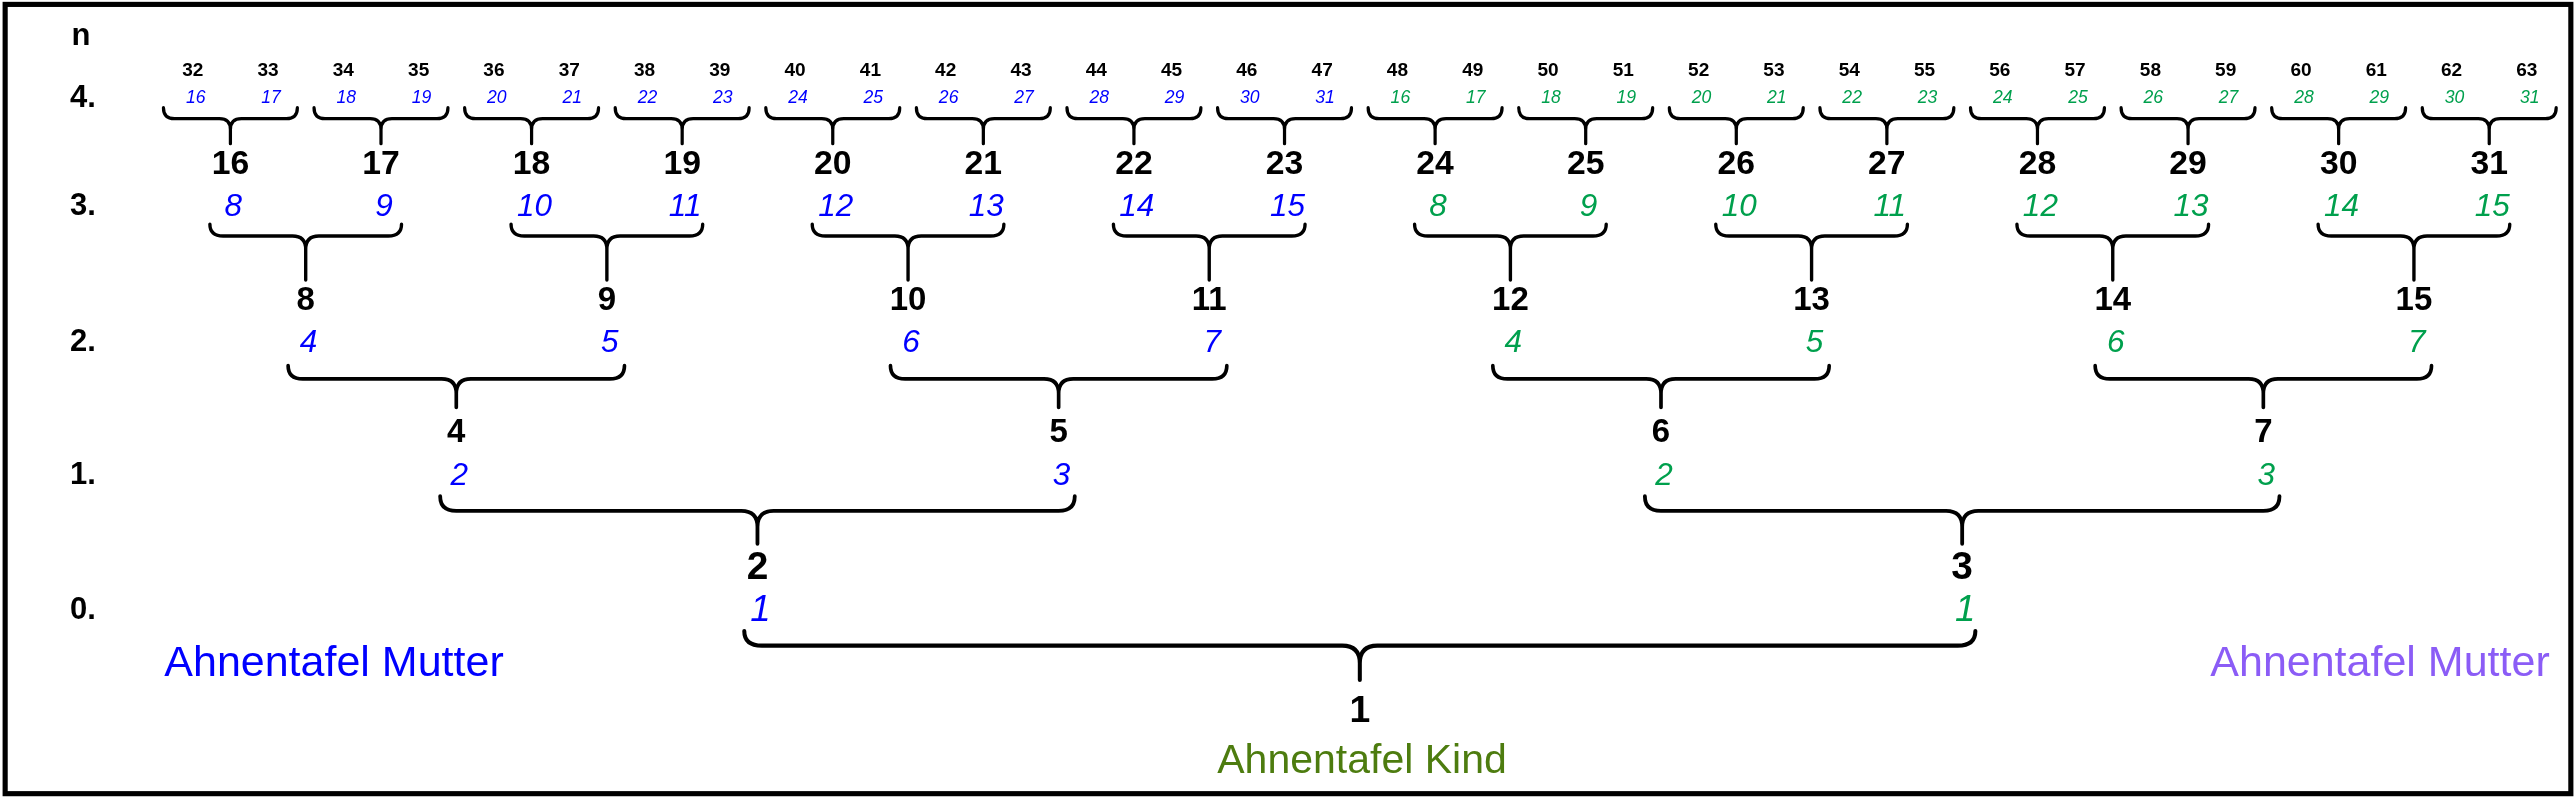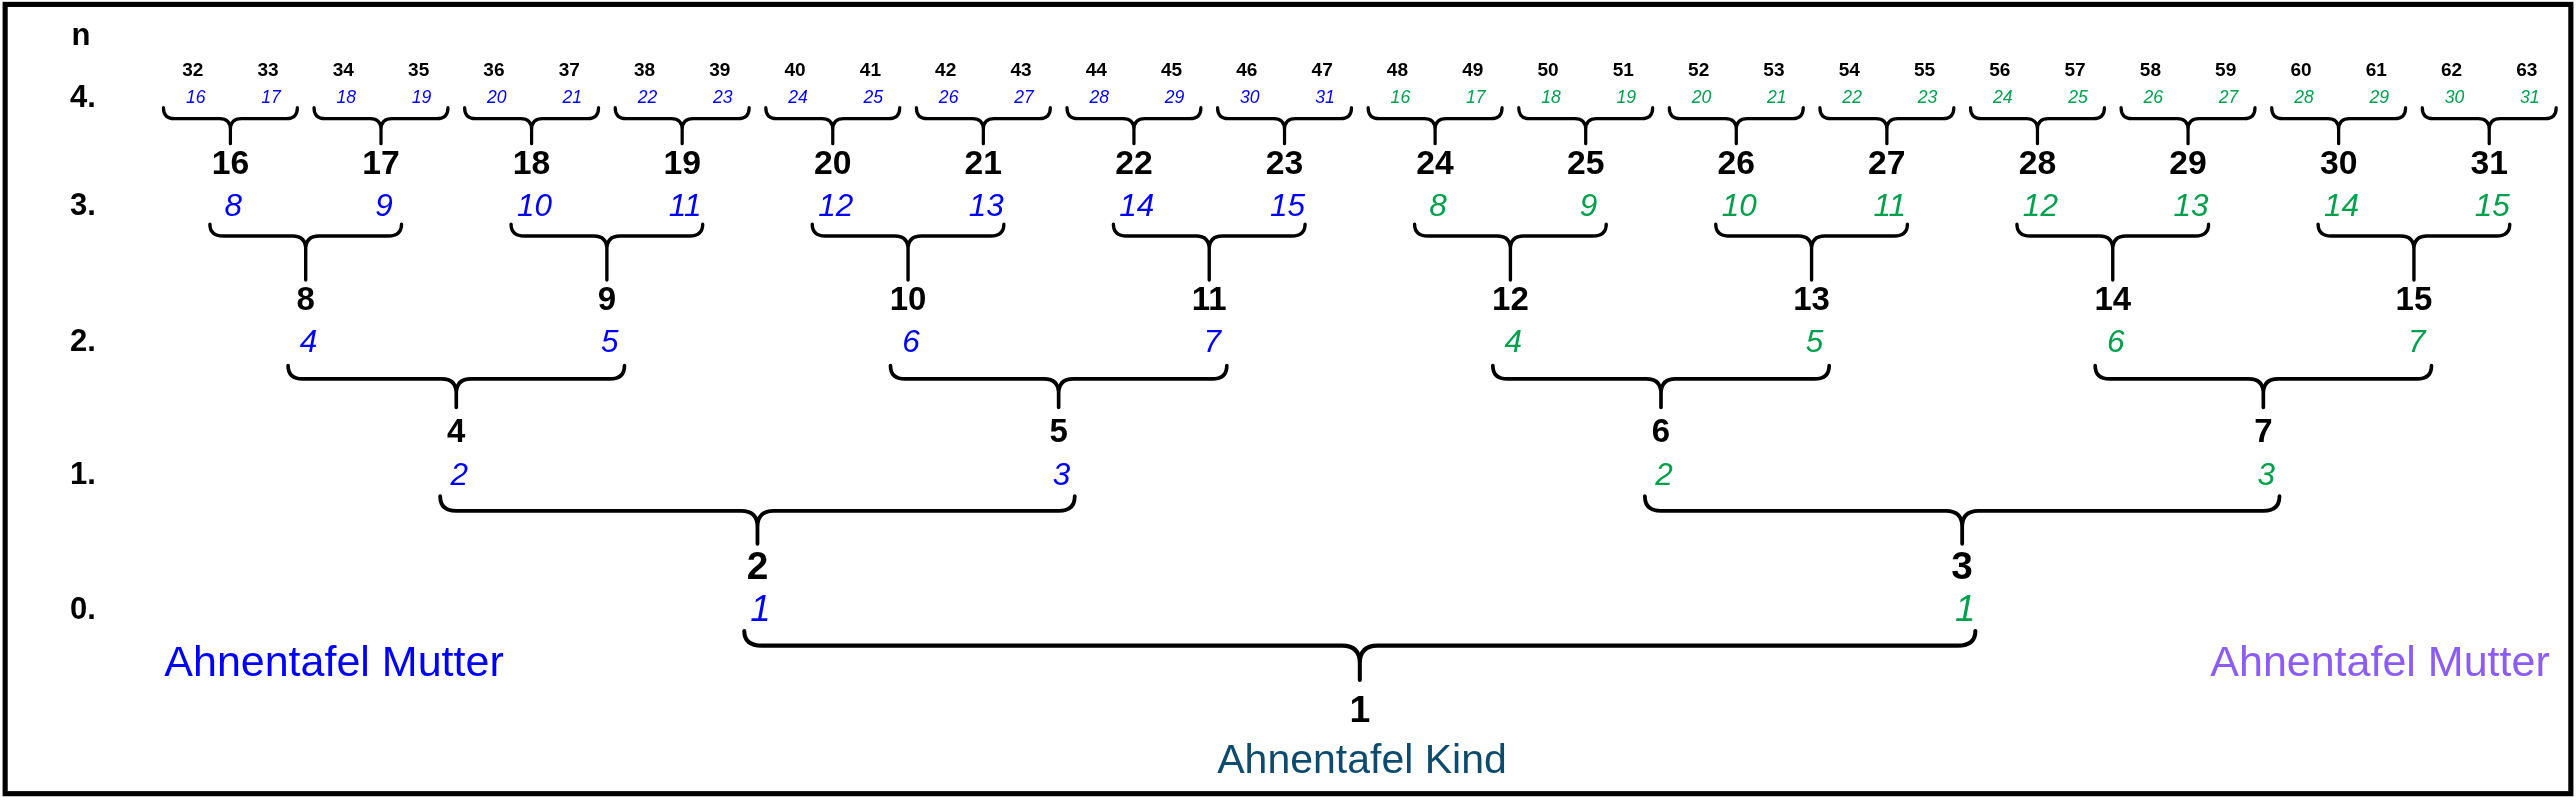--- a/index.html
+++ b/index.html
@@ -192,16 +192,16 @@
   <div class="lbl gen-lbl" style="left:81px; top:35px;">n</div>
 
   <div class="lbl gen-lbl" style="left:83px; top:97px;">4.</div>
   <div class="lbl gen-lbl" style="left:83px; top:205px;">3.</div>
   <div class="lbl gen-lbl" style="left:83px; top:341px;">2.</div>
   <div class="lbl gen-lbl" style="left:83px; top:474px;">1.</div>
   <div class="lbl gen-lbl" style="left:83px; top:609px;">0.</div>
 
   <div class="lbl side-lbl" id="father-label" style="left: 334px; top: 661px; color: rgb(0, 0, 255);">Ahnentafel Mutter</div>
   <div class="lbl side-lbl" id="mother-label" style="left: 2380px; top: 661px; color: #8b5cf6;">Ahnentafel Mutter</div>
-  <div class="lbl child-lbl" id="child-label" style="left: 1362px; top: 759px; color: #0c4a6e;">Ahnentafel Kind</div>
+  <div class="lbl child-lbl" id="child-label" style="left: 1362px; top: 759px; color: #4d7c0f;">Ahnentafel Kind</div>
 
 </div>
 
 
 </body></html>

